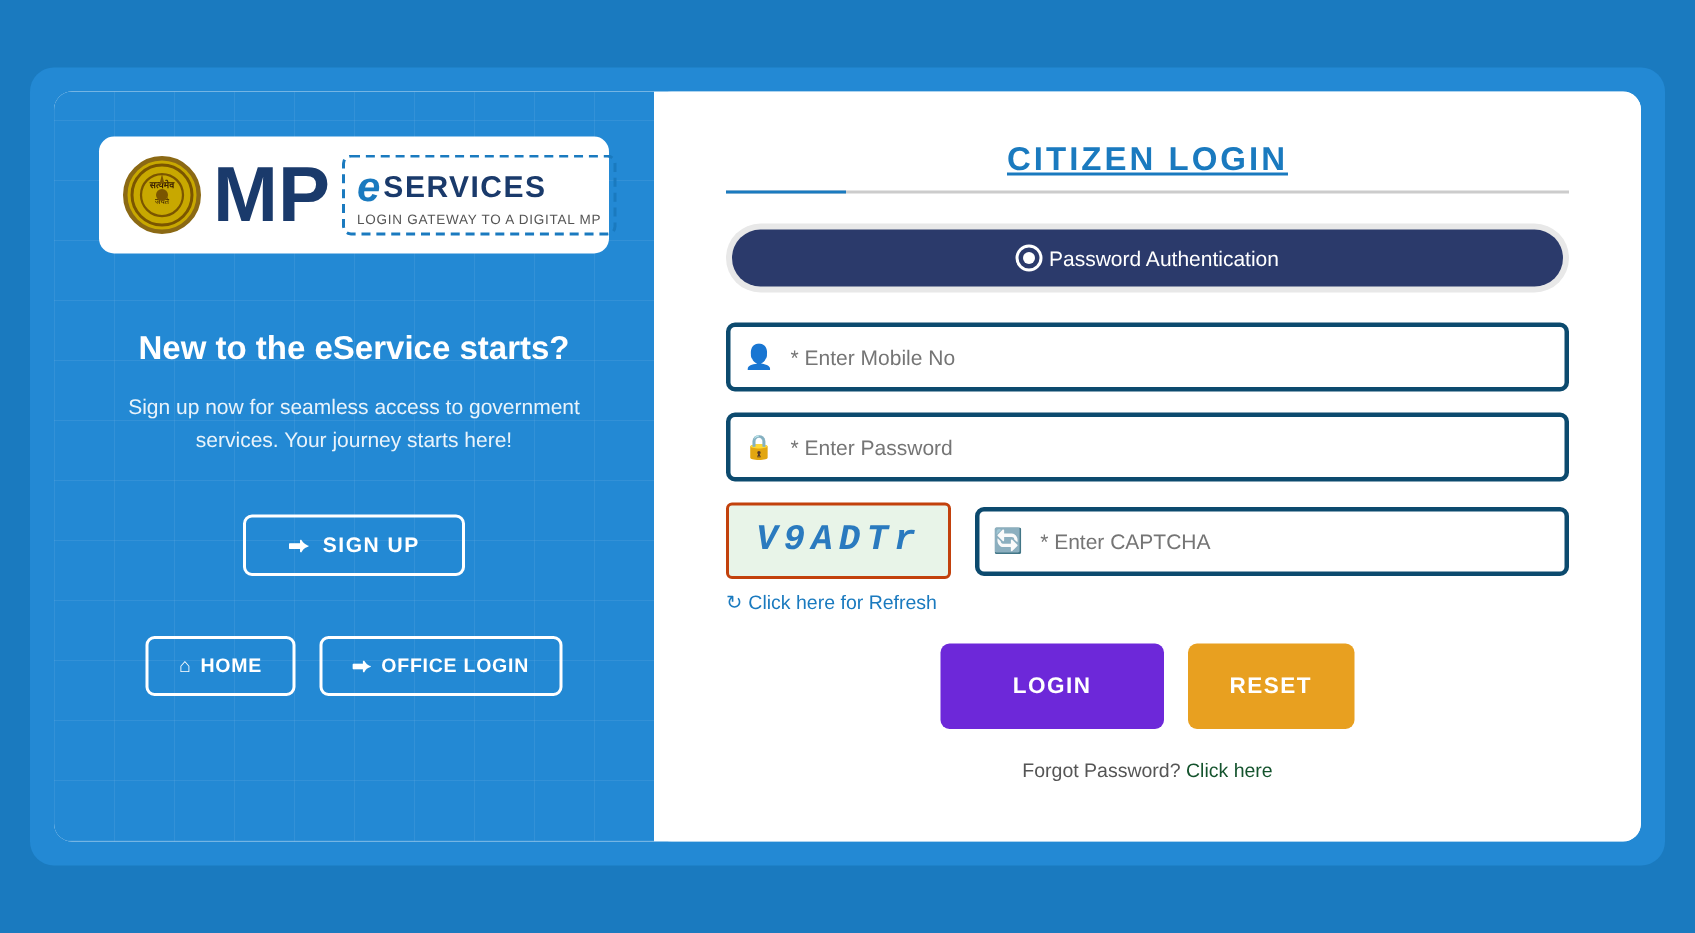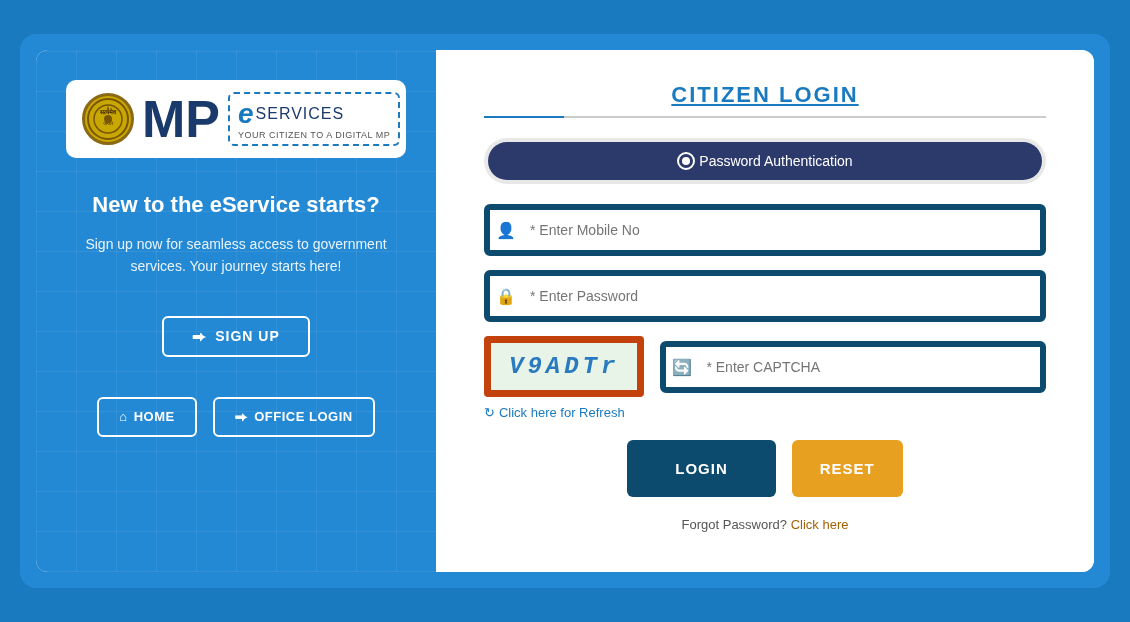--- a/index.html
+++ b/index.html
@@ -40,21 +40,21 @@
       padding: 30px 30px 40px;
       color: white;
     }
     .logo-box {
       background: white;
       border-radius: 10px;
       padding: 12px 16px;
       display: flex;
       align-items: center;
       gap: 8px;
-      margin-bottom: 32px;
+      margin-bottom: 48px;
       width: 100%;
       max-width: 360px;
     }
     .logo-emblem {
       width: 52px;
       height: 52px;
       border-radius: 50%;
       background: #c8a800;
       display: flex;
       align-items: center;
@@ -89,22 +89,22 @@
       align-items: center;
       gap: 2px;
     }
     .logo-e {
       font-size: 28px;
       font-style: italic;
       font-weight: bold;
       color: #1a7abf;
     }
     .logo-services-text {
-      font-size: 16px;
-      font-weight: normal;
+      font-size: 20px;
+      font-weight: bold;
       color: #1a3a6b;
       letter-spacing: 1px;
     }
     .logo-tagline {
       font-size: 9px;
       color: #555;
       letter-spacing: 0.5px;
       white-space: nowrap;
     }
     .left-heading {
@@ -232,21 +232,21 @@
       border-radius: 50%;
       background: currentColor;
     }
     .input-group {
       width: 100%;
       margin-bottom: 14px;
       position: relative;
     }
     .input-field {
       width: 100%;
-      border: 6px solid #0c4a6e;
+      border: 3px solid #0c4a6e;
       border-radius: 6px;
       padding: 12px 12px 12px 40px;
       font-size: 14px;
       color: #555;
       outline: none;
       background: white;
     }
     .input-icon {
       position: absolute;
       left: 12px;
@@ -257,21 +257,21 @@
     }
     .captcha-row {
       display: flex;
       align-items: center;
       gap: 16px;
       width: 100%;
       margin-bottom: 8px;
     }
     .captcha-box {
       background: #e8f4e8;
-      border: 7px solid #c2410c;
+      border: 2px solid #c2410c;
       border-radius: 4px;
       padding: 10px 18px;
       font-size: 24px;
       font-weight: bold;
       color: #2a7abf;
       letter-spacing: 4px;
       font-family: 'Courier New', monospace;
       min-width: 120px;
       text-align: center;
       font-style: italic;
@@ -291,21 +291,21 @@
       margin-bottom: 20px;
       width: 100%;
     }
     .action-btns {
       display: flex;
       gap: 16px;
       margin-bottom: 20px;
       justify-content: center;
     }
     .btn-login {
-      background: #0c4a6e;
+      background: #6d28d9;
       color: white;
       border: none;
       border-radius: 6px;
       padding: 20px 48px;
       font-size: 15px;
       font-weight: bold;
       letter-spacing: 1px;
       cursor: pointer;
     }
     .btn-reset {
@@ -318,21 +318,21 @@
       font-weight: bold;
       letter-spacing: 1px;
       cursor: pointer;
     }
     .forgot-text {
       font-size: 13px;
       color: #555;
       text-align: center;
     }
     .forgot-link {
-      color: #a16207;
+      color: #14532d;
       cursor: pointer;
       text-decoration: none;
       text-align: right;
     }
   </style>
 </head>
 <body>
 
 <div class="outer-card">
   <div class="inner-wrapper">
@@ -348,21 +348,21 @@
             <polygon points="22,8 24,16 22,14 20,16" fill="#7a5500"></polygon>
             <circle cx="22" cy="22" r="4" fill="#7a5500"></circle>
           </svg>
         </div>
         <div class="logo-mp-text">MP</div>
         <div class="logo-eservices">
           <div class="logo-eservices-top">
             <span class="logo-e">e</span>
             <span class="logo-services-text">SERVICES</span>
           </div>
-          <span class="logo-tagline">YOUR CITIZEN TO A DIGITAL MP</span>
+          <span class="logo-tagline">LOGIN GATEWAY TO A DIGITAL MP</span>
         </div>
       </div>
 
       <div class="left-heading">New to the eService starts?</div>
       <div class="left-subtext">Sign up now for seamless access to government services. Your journey starts here!</div>
 
       <button class="btn-outline-white">
         <span>⮕</span>
         <span>SIGN UP</span>
       </button>

